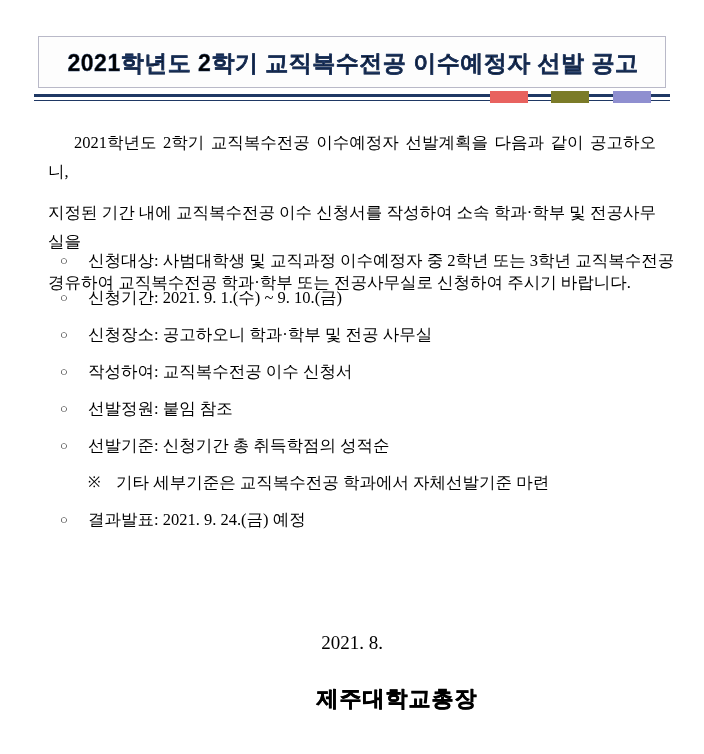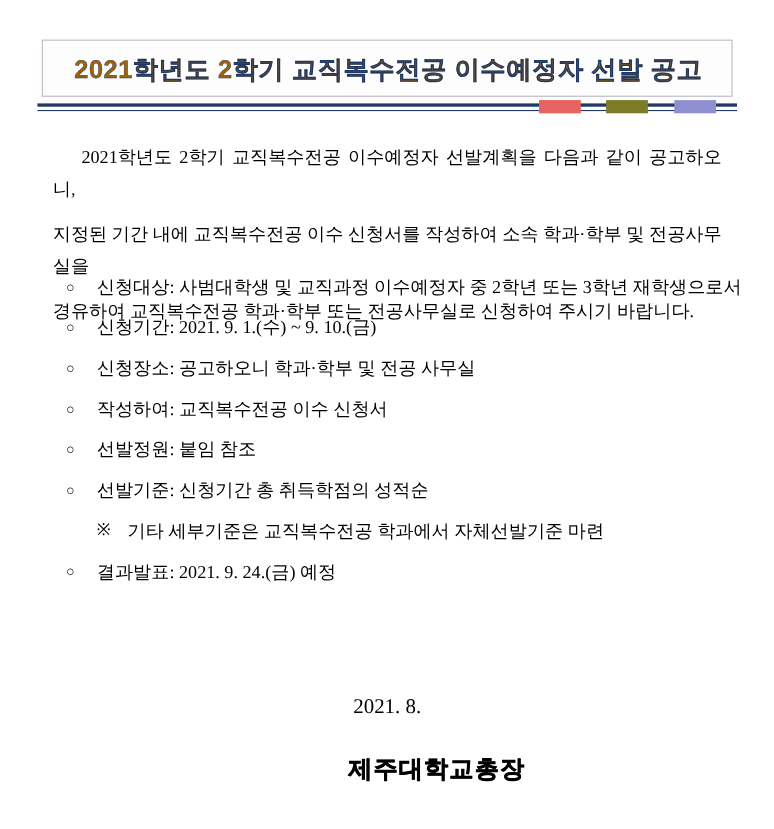--- a/index.html
+++ b/index.html
@@ -40,21 +40,21 @@
     left: 0;
     top: 0;
     width: 628px;
     height: 52px;
     line-height: 52px;
     text-align: center;
     font-family: "Liberation Sans", sans-serif;
     font-weight: bold;
     font-size: 23px;
     letter-spacing: 0.5px;
-    color: #a16207;
+    color: #000000;
     white-space: nowrap;
     -webkit-text-stroke: 0.4px #1f3864;
   }
 
   
   .rule-thick {
     position: absolute;
     left: 34px;
     top: 94px;
     width: 636px;
@@ -182,21 +182,21 @@
   <div class="intro">
     <p class="first-line">2021학년도 2학기 교직복수전공 이수예정자 선발계획을 다음과 같이 공고하오니,</p>
     <p>지정된 기간 내에 교직복수전공 이수 신청서를 작성하여 소속 학과·학부 및 전공사무실을</p>
     <p>경유하여 교직복수전공 학과·학부 또는 전공사무실로 신청하여 주시기 바랍니다.</p>
   </div>
 
   <div class="items">
 
     <div class="item">
       <span class="marker">○</span>
-      <span class="line">신청대상: 사범대학생 및 교직과정 이수예정자 중 2학년 또는 3학년 재학생으로서</span>
+      <span class="line">신청대상: 사범대학생 및 교직과정 이수예정자 중 2학년 또는 3학년 교직복수전공</span>
     </div>
 
     <div class="item">
       <span class="marker">○</span>
       <span class="line">신청기간: 2021. 9. 1.(수)  ~  9. 10.(금)</span>
     </div>
 
     <div class="item">
       <span class="marker">○</span>
       <span class="line">신청장소: 공고하오니 학과·학부 및 전공 사무실</span>

